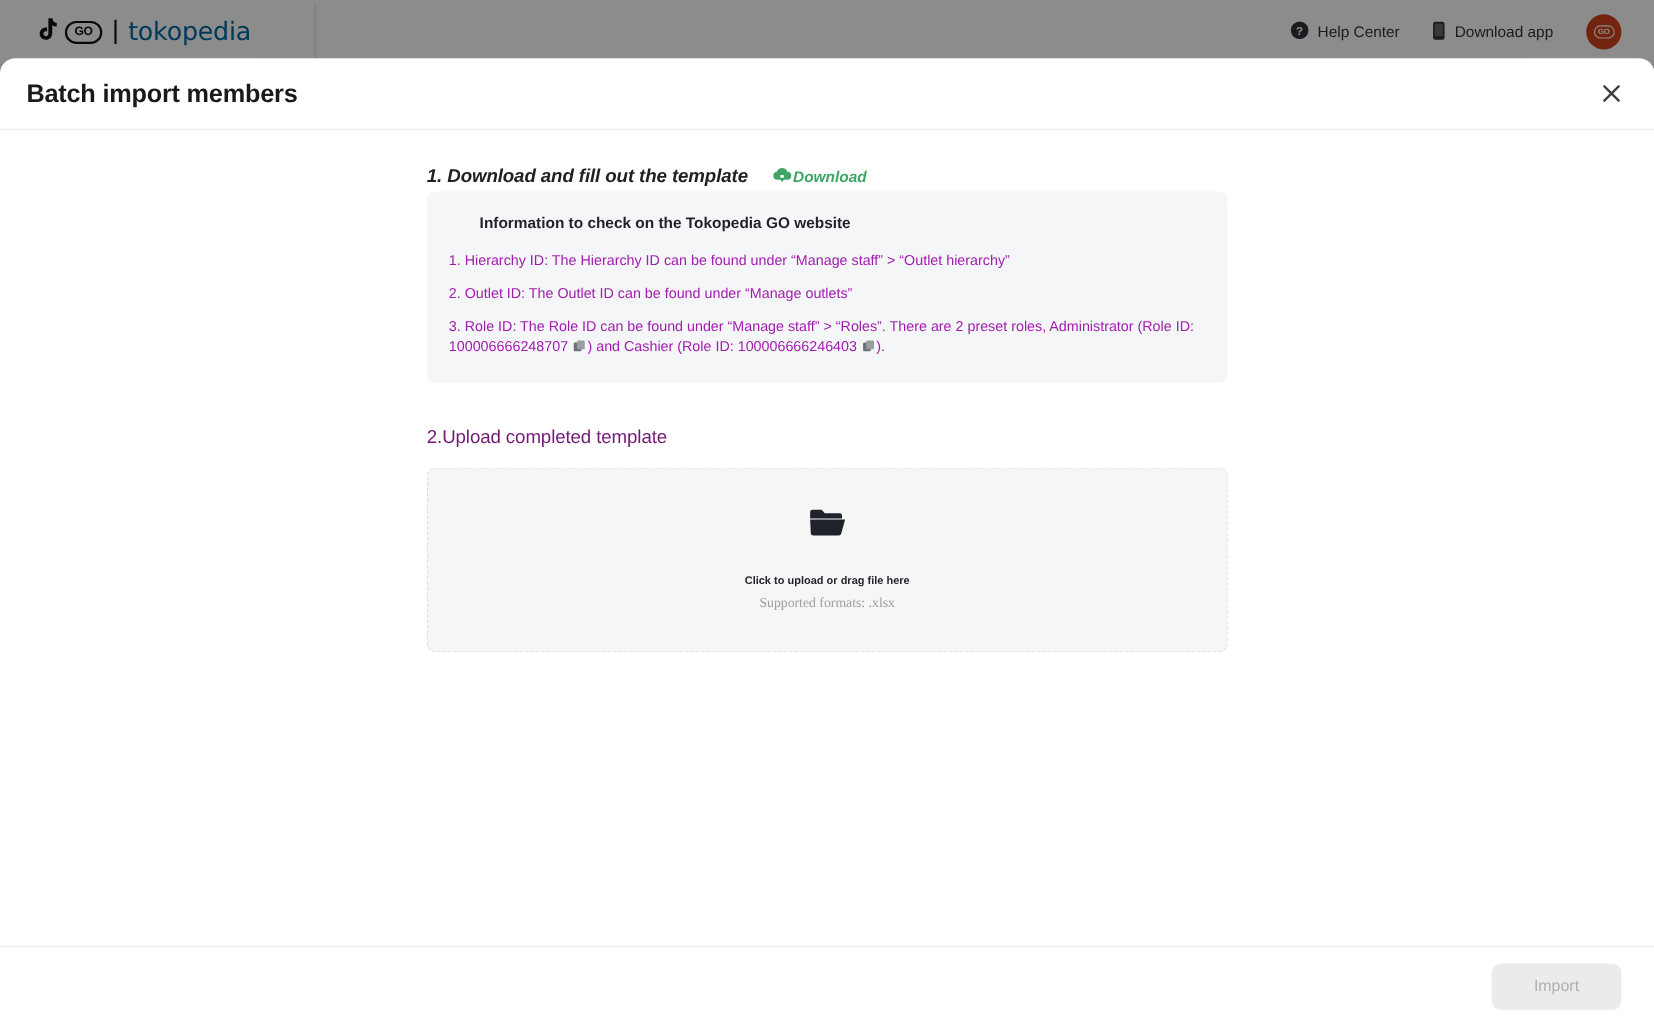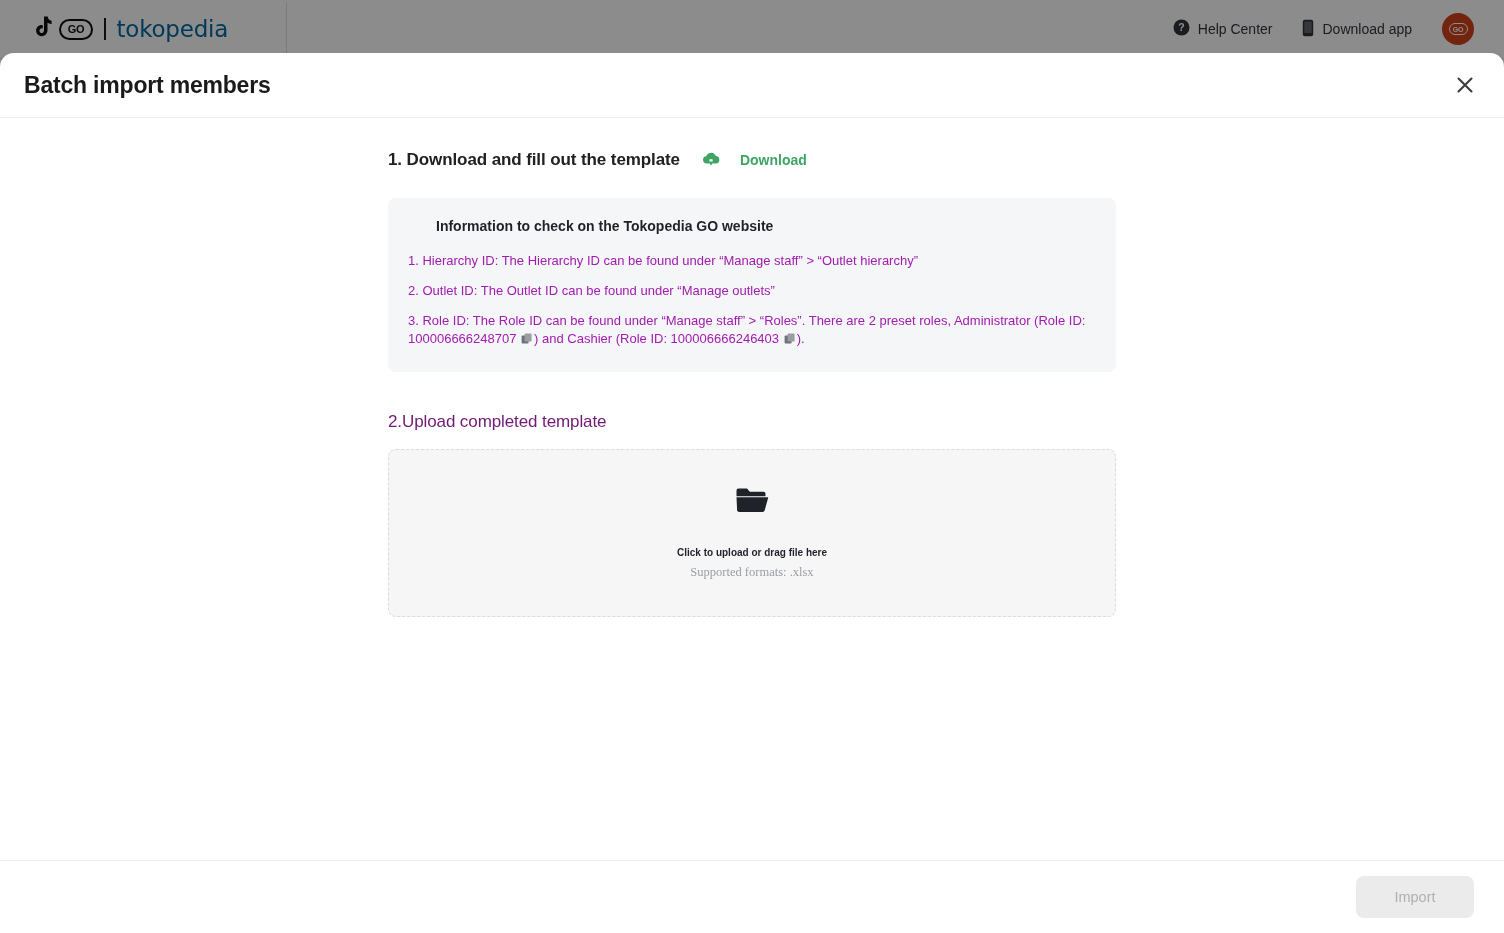--- a/index.html
+++ b/index.html
@@ -176,34 +176,35 @@
   .content-col {
     width: 728px;
     margin: 0 auto;
     padding-top: 32px;
   }
 
   .step-row {
     display: flex;
     align-items: center;
     gap: 22px;
-    margin-bottom: 28px;
+    margin-bottom: 4px;
+    font-style: italic;
   }
 
   .step-title {
     font-size: 17px;
     font-weight: bold;
     color: #212121;
     letter-spacing: -0.1px;
   }
 
   .download-link {
     display: flex;
     align-items: center;
-    gap: 20px;
+    gap: 1px;
     color: #3fa565;
     font-size: 14px;
     font-weight: bold;
     cursor: pointer;
     justify-content: space-between;
   }
 
   .info-box {
     background: #f5f6f7;
     border-radius: 8px;

